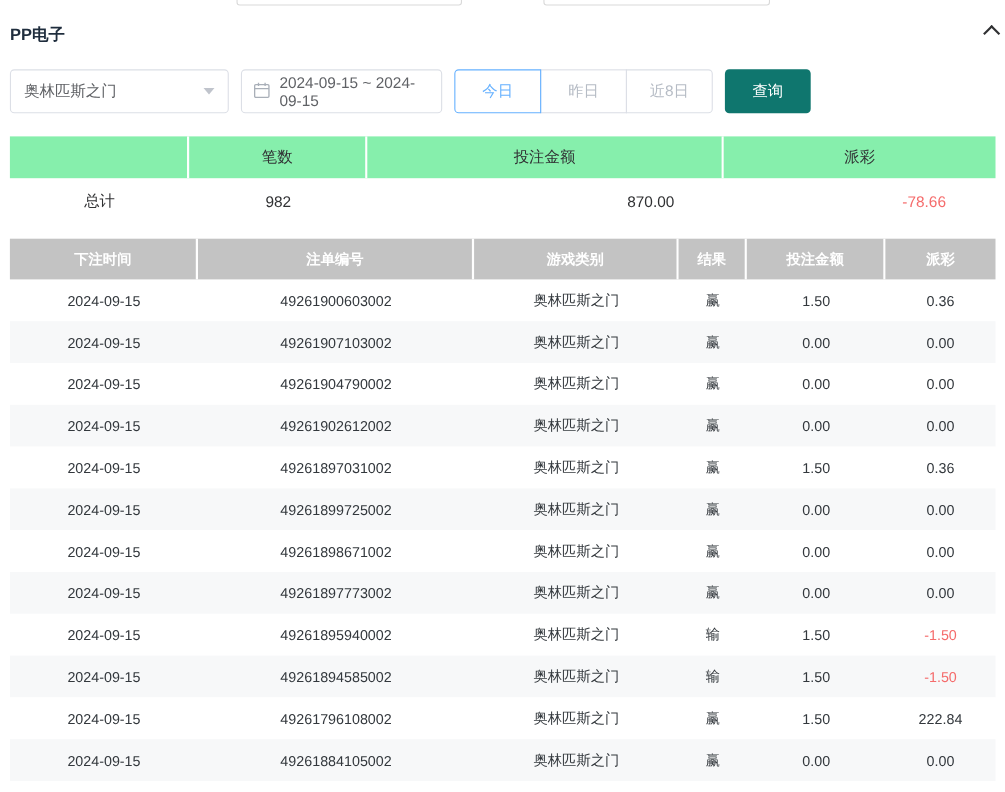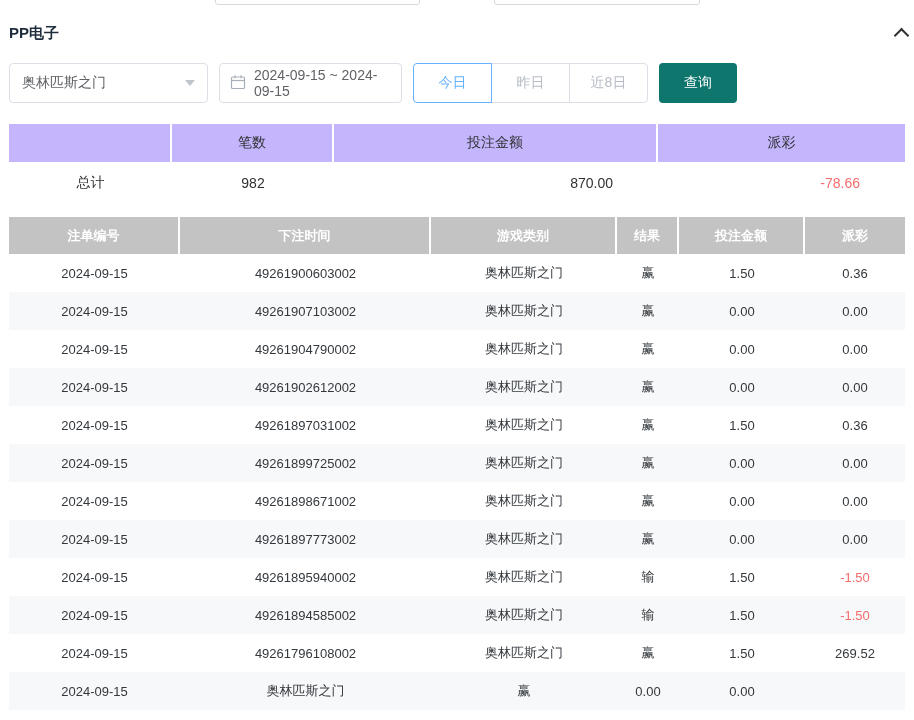--- a/index.html
+++ b/index.html
@@ -5,42 +5,42 @@
   * { margin:0; padding:0; box-sizing:border-box; }
   html,body { background:#fff; }
   body { font-family:"Liberation Sans","DejaVu Sans",sans-serif; }
   .page { position:relative; width:914px; height:720px; overflow:hidden; background:#fff; }
 
   
   .cropped-box { position:absolute; top:-3px; height:8px; background:#fff; border:1px solid #d9d9d9; border-radius:0 0 3px 3px; }
   .cropped-box.left { left:215px; width:205px; }
   .cropped-box.right { left:494px; width:206px; }
 
-  .panel-header { position:absolute; top:22px; left:9px; right:4px; height:22px; display:flex; align-items:center; justify-content:space-between; }
+  .panel-header { position:absolute; top:22px; left:9px; right:4px; height:22px; display:flex; justify-content:space-between; }
   .panel-title { font-size:15px; font-weight:bold; color:#1f2d3d; }
   .collapse-icon { width:16px; height:12px; position:relative; cursor:pointer; }
   .collapse-icon::before { content:""; position:absolute; left:2px; top:3px; width:9px; height:9px; border-left:2px solid #303133; border-top:2px solid #303133; transform:rotate(45deg); }
 
   .filter-row { position:absolute; top:63px; left:9px; display:flex; align-items:center; }
   .select-box { width:199px; height:40px; border:1px solid #dcdfe6; border-radius:4px; display:flex; align-items:center; justify-content:space-between; padding:0 12px; font-size:14px; color:#606266; background:#fff; cursor:pointer; }
   .caret-down { width:0; height:0; border-left:5px solid transparent; border-right:5px solid transparent; border-top:6px solid #c0c4cc; }
   .date-box { margin-left:11px; width:183px; height:40px; border:1px solid #dcdfe6; border-radius:4px; display:flex; align-items:center; padding:0 10px; font-size:14px; color:#606266; background:#fff; cursor:pointer; }
   .date-box svg { margin-right:8px; flex:none; }
   .btn-group { margin-left:11px; display:flex; }
   .qbtn { width:79px; height:40px; background:#fff; border:1px solid #dcdfe6; font-size:14px; color:#b6bcc5; cursor:pointer; font-family:inherit; }
   .qbtn + .qbtn { margin-left:-1px; }
   .qbtn:first-child { border-radius:4px 0 0 4px; }
   .qbtn:last-child { border-radius:0 4px 4px 0; }
   .qbtn.active { color:#66b1ff; border-color:#66b1ff; position:relative; z-index:1; }
   .search-btn { margin-left:11px; width:78px; height:40px; background:#0f766e; color:#fff; border:none; border-radius:4px; font-size:14px; cursor:pointer; font-family:inherit; }
 
   .summary { position:absolute; top:124px; left:9px; width:896px; }
   .sum-head, .sum-row { display:grid; grid-template-columns:163px 162px 324px 247px; }
   .sum-head { height:38px; }
-  .sum-hcell { background:#c4b5fd; display:flex; align-items:center; justify-content:center; font-size:14px; color:#303133; }
+  .sum-hcell { background:#86efac; display:flex; align-items:center; justify-content:center; font-size:14px; color:#303133; }
   .sum-hcell:not(:last-child){ border-right:2px solid #fff; }
   .sum-row { height:42px; background:#fff; }
   .sum-cell { display:flex; align-items:center; justify-content:center; font-size:14px; color:#303133; }
   .sum-cell.rt { justify-content:flex-end; padding-right:45px; }
 
   .bet-table { position:absolute; top:217px; left:9px; width:896px; }
   .thead, .tr { display:grid; grid-template-columns:171px 251px 186px 62px 126px 100px; }
   .thead { height:37px; }
   .th { background:#c3c3c3; color:#fff; font-size:13px; font-weight:bold; display:flex; align-items:center; justify-content:center; }
   .th:not(:last-child) { border-right:2px solid #fff; }
@@ -96,22 +96,22 @@
     <div class="sum-row">
       <div class="sum-cell">总计</div>
       <div class="sum-cell">982</div>
       <div class="sum-cell rt">870.00</div>
       <div class="sum-cell rt neg">-78.66</div>
     </div>
   </div>
 
   <div class="bet-table">
     <div class="thead">
+      <div class="th">下注时间</div>
       <div class="th">注单编号</div>
-      <div class="th">下注时间</div>
       <div class="th">游戏类别</div>
       <div class="th">结果</div>
       <div class="th">投注金额</div>
       <div class="th">派彩</div>
     </div>
     <div class="tbody">
         <div class="tr">
     <div class="td">2024-09-15</div>
     <div class="td">49261900603002</div>
     <div class="td">奥林匹斯之门</div>
@@ -190,24 +190,25 @@
     <div class="td">输</div>
     <div class="td">1.50</div>
     <div class="td neg">-1.50</div>
   </div>
         <div class="tr">
     <div class="td">2024-09-15</div>
     <div class="td">49261796108002</div>
     <div class="td">奥林匹斯之门</div>
     <div class="td">赢</div>
     <div class="td">1.50</div>
-    <div class="td">269.52</div>
-  </div>
-        <div class="tr alt">
-    <div class="td">2024-09-15</div>
+    <div class="td">222.84</div>
+  </div>
+        <div class="tr alt">
+    <div class="td">2024-09-15</div>
+    <div class="td">49261884105002</div>
     <div class="td">奥林匹斯之门</div>
     <div class="td">赢</div>
     <div class="td">0.00</div>
     <div class="td">0.00</div>
   </div>
         <div class="tr">
     <div class="td"></div>
     <div class="td"></div>
     <div class="td"></div>
     <div class="td"></div>

